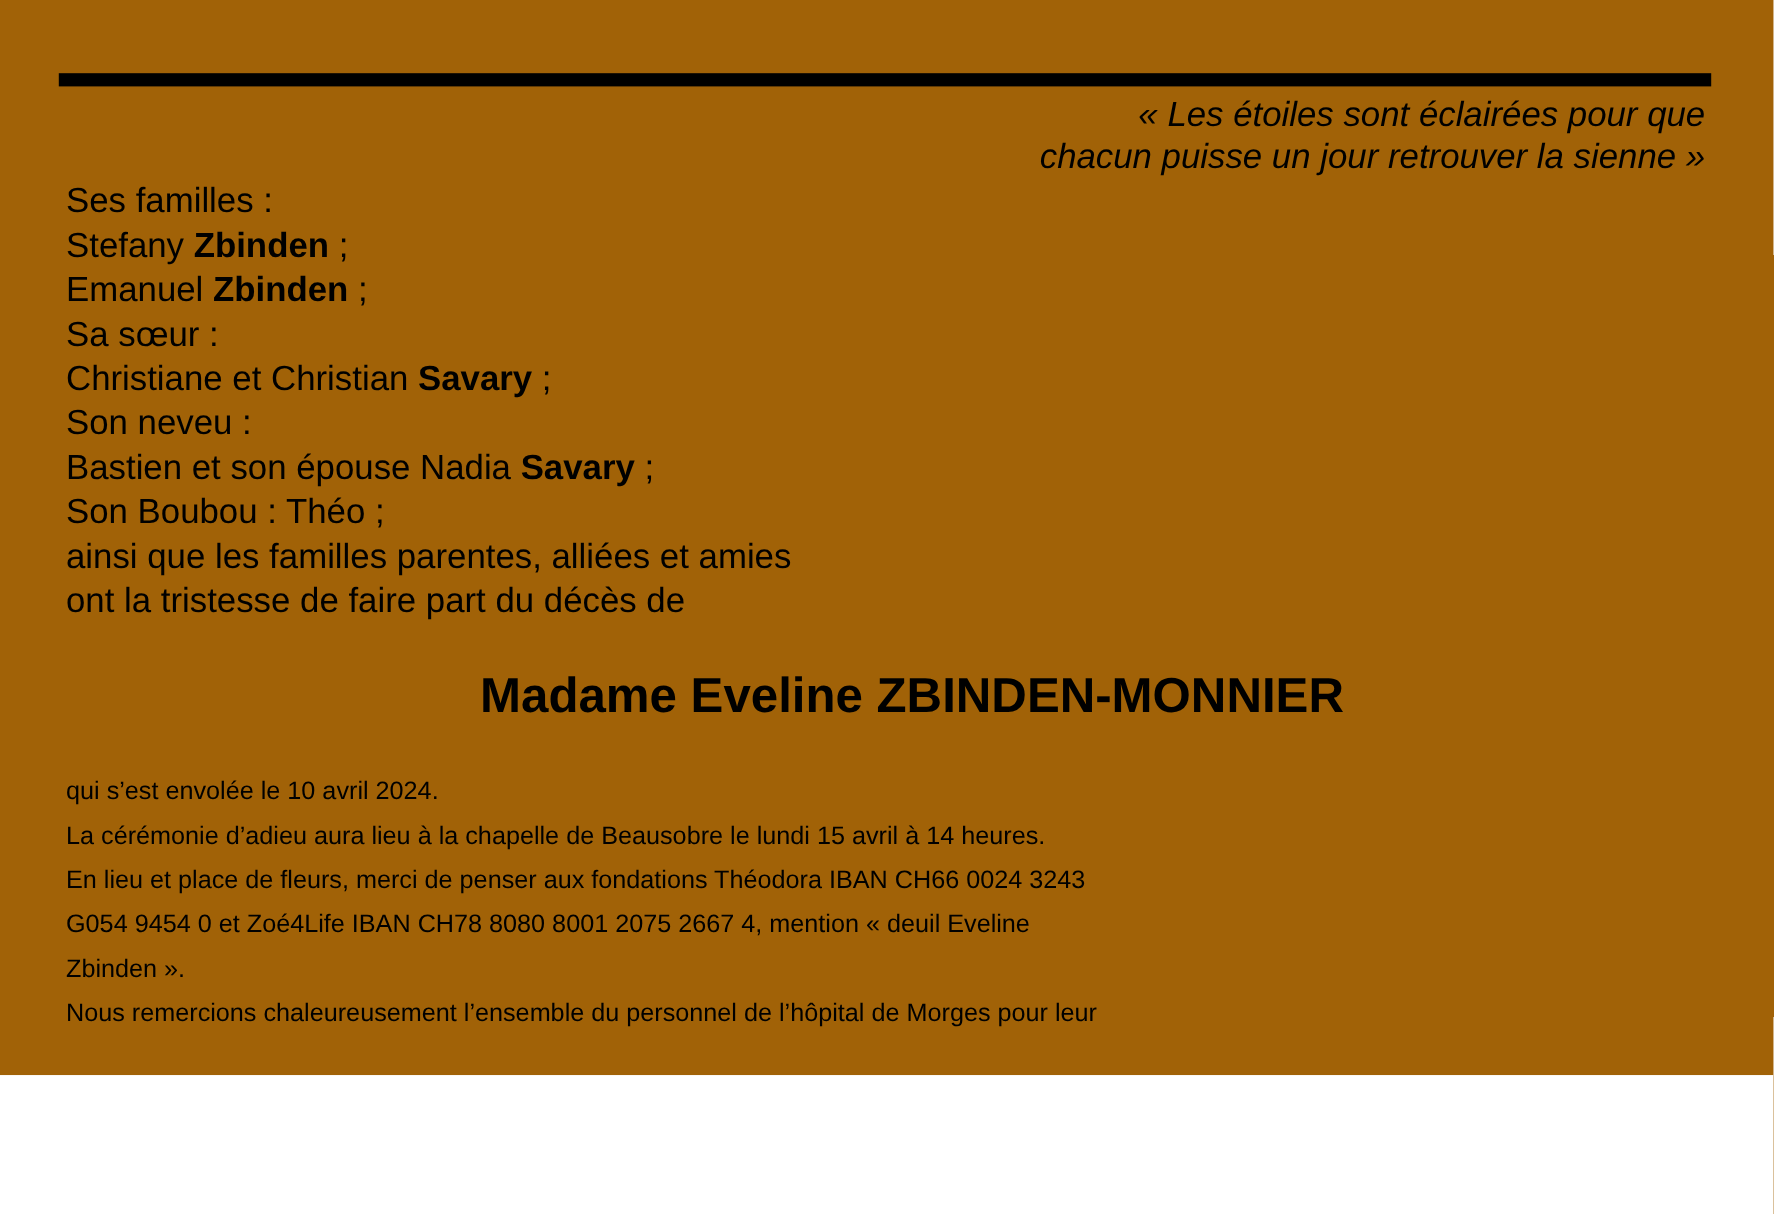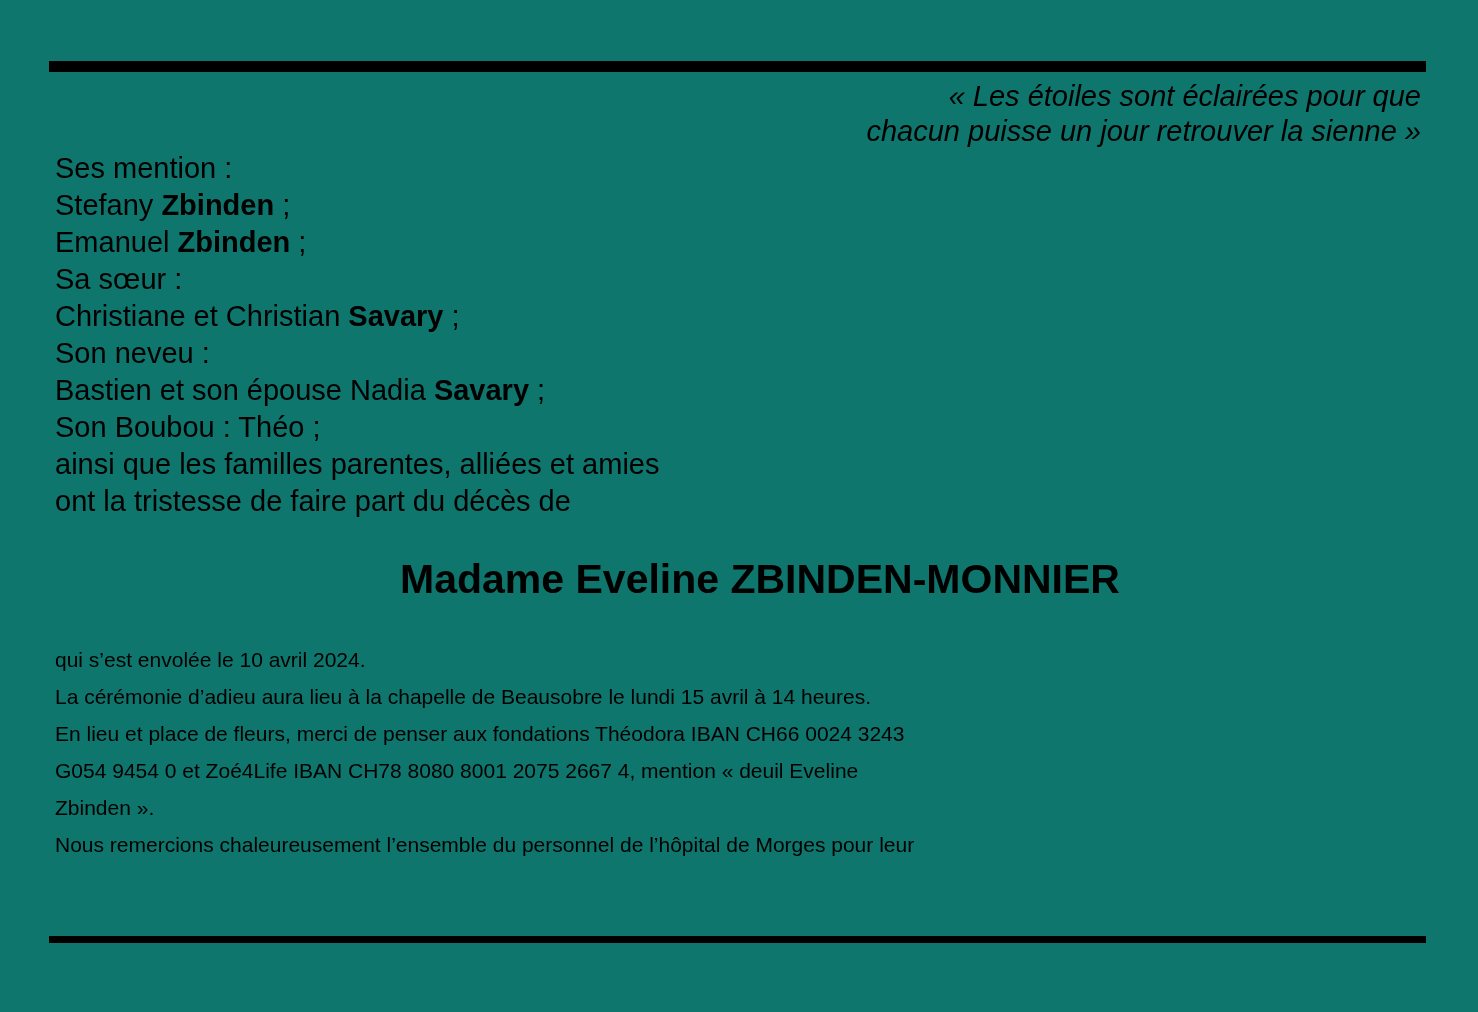--- a/index.html
+++ b/index.html
@@ -3,22 +3,22 @@
 <meta charset="utf-8">
 <style>
   html, body {
     margin: 0;
     padding: 0;
     background: #ffffff;
   }
   .page {
     position: relative;
     width: 1478px;
-    height: 1012px;
-    background: #0f766e;
+    height: 896px;
+    background: #a16207;
     color: #000000;
     font-family: "Liberation Sans", sans-serif;
     overflow: hidden;
   }
   .rule {
     position: absolute;
     left: 49px;
     width: 1377px;
     background: #000000;
   }
@@ -80,21 +80,21 @@
 <div class="page">
 
   <div class="rule top"></div>
 
   <div class="quote">
     <div>« Les étoiles sont éclairées pour que</div>
     <div>chacun puisse un jour retrouver la sienne »</div>
   </div>
 
   <div class="family" id="family-list">
-      <div><span>Ses mention :</span></div>
+      <div><span>Ses familles :</span></div>
       <div><span>Stefany </span><b>Zbinden</b><span> ;</span></div>
       <div><span>Emanuel </span><b>Zbinden</b><span> ;</span></div>
       <div><span>Sa sœur :</span></div>
       <div><span>Christiane et Christian </span><b>Savary</b><span> ;</span></div>
       <div><span>Son neveu :</span></div>
       <div><span>Bastien et son épouse Nadia </span><b>Savary</b><span> ;</span></div>
       <div><span>Son Boubou : Théo ;</span></div>
       <div><span>ainsi que les familles parentes, alliées et amies</span></div>
       <div><span>ont la tristesse de faire part du décès de</span></div>
     </div>

